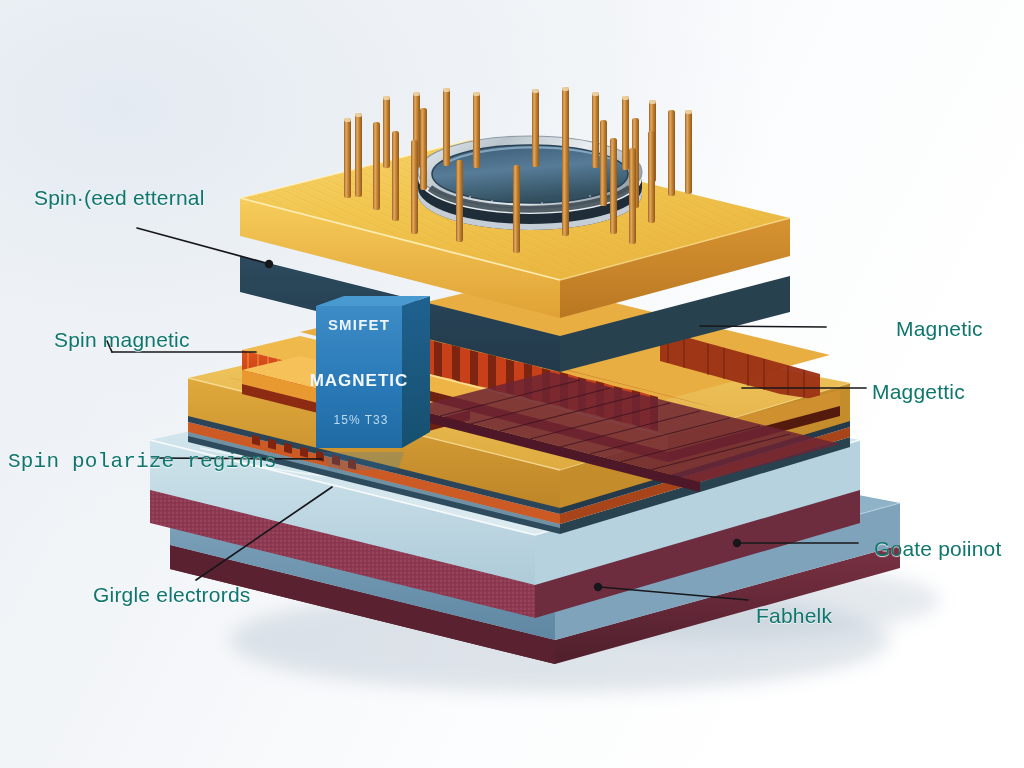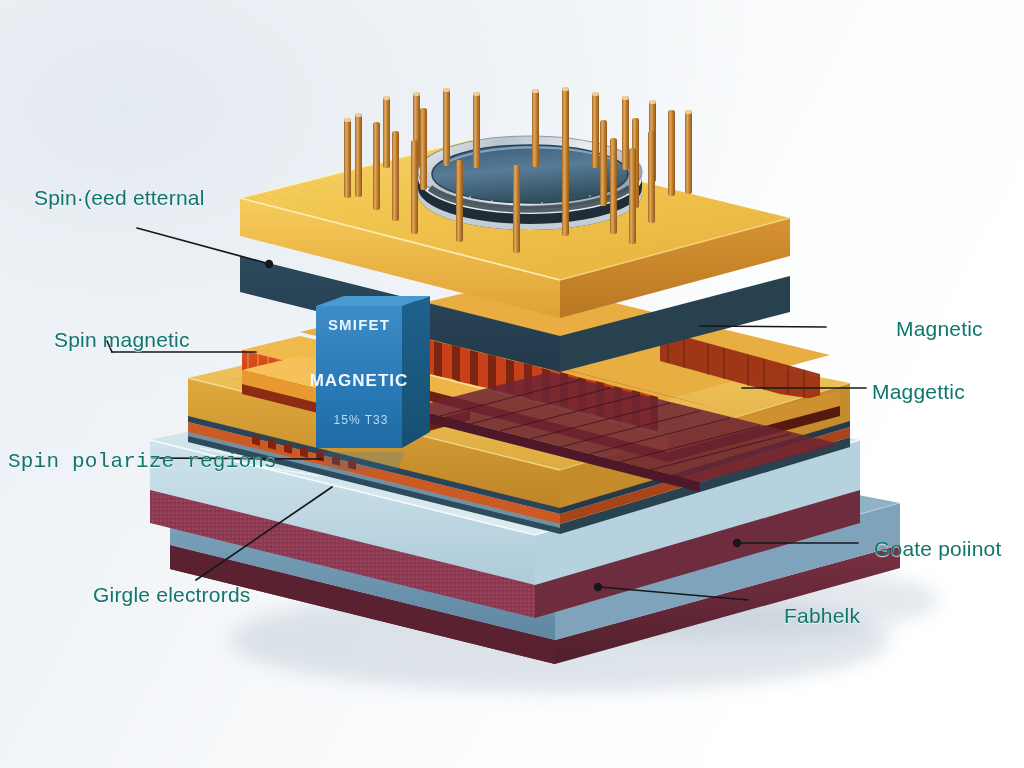--- a/index.html
+++ b/index.html
@@ -515,14 +515,14 @@
   </svg>
 
   <div class="lbl" style="left:34px;top:186px;">Spin·(eed etternal</div>
   <div class="lbl" style="left:54px;top:328px;">Spin magnetic</div>
   <div class="lbl" style="left:8px;top:450px;font-family:Liberation Mono, monospace;">Spin polarize regions</div>
   <div class="lbl" style="left:80px;top:583px;margin-left:13px;">Girgle electrords</div>
 
   <div class="lbl r" style="left:896px;top:317px;">Magnetic</div>
   <div class="lbl r" style="left:872px;top:380px;">Maggettic</div>
   <div class="lbl r" style="left:874px;top:537px;">Goate poiinot</div>
-  <div class="lbl r" style="left:756px;top:604px;margin-left:28px;">Fabhelk</div>
+  <div class="lbl r" style="left:756px;top:604px;">Fabhelk</div>
 </div>
 
 </body></html>

